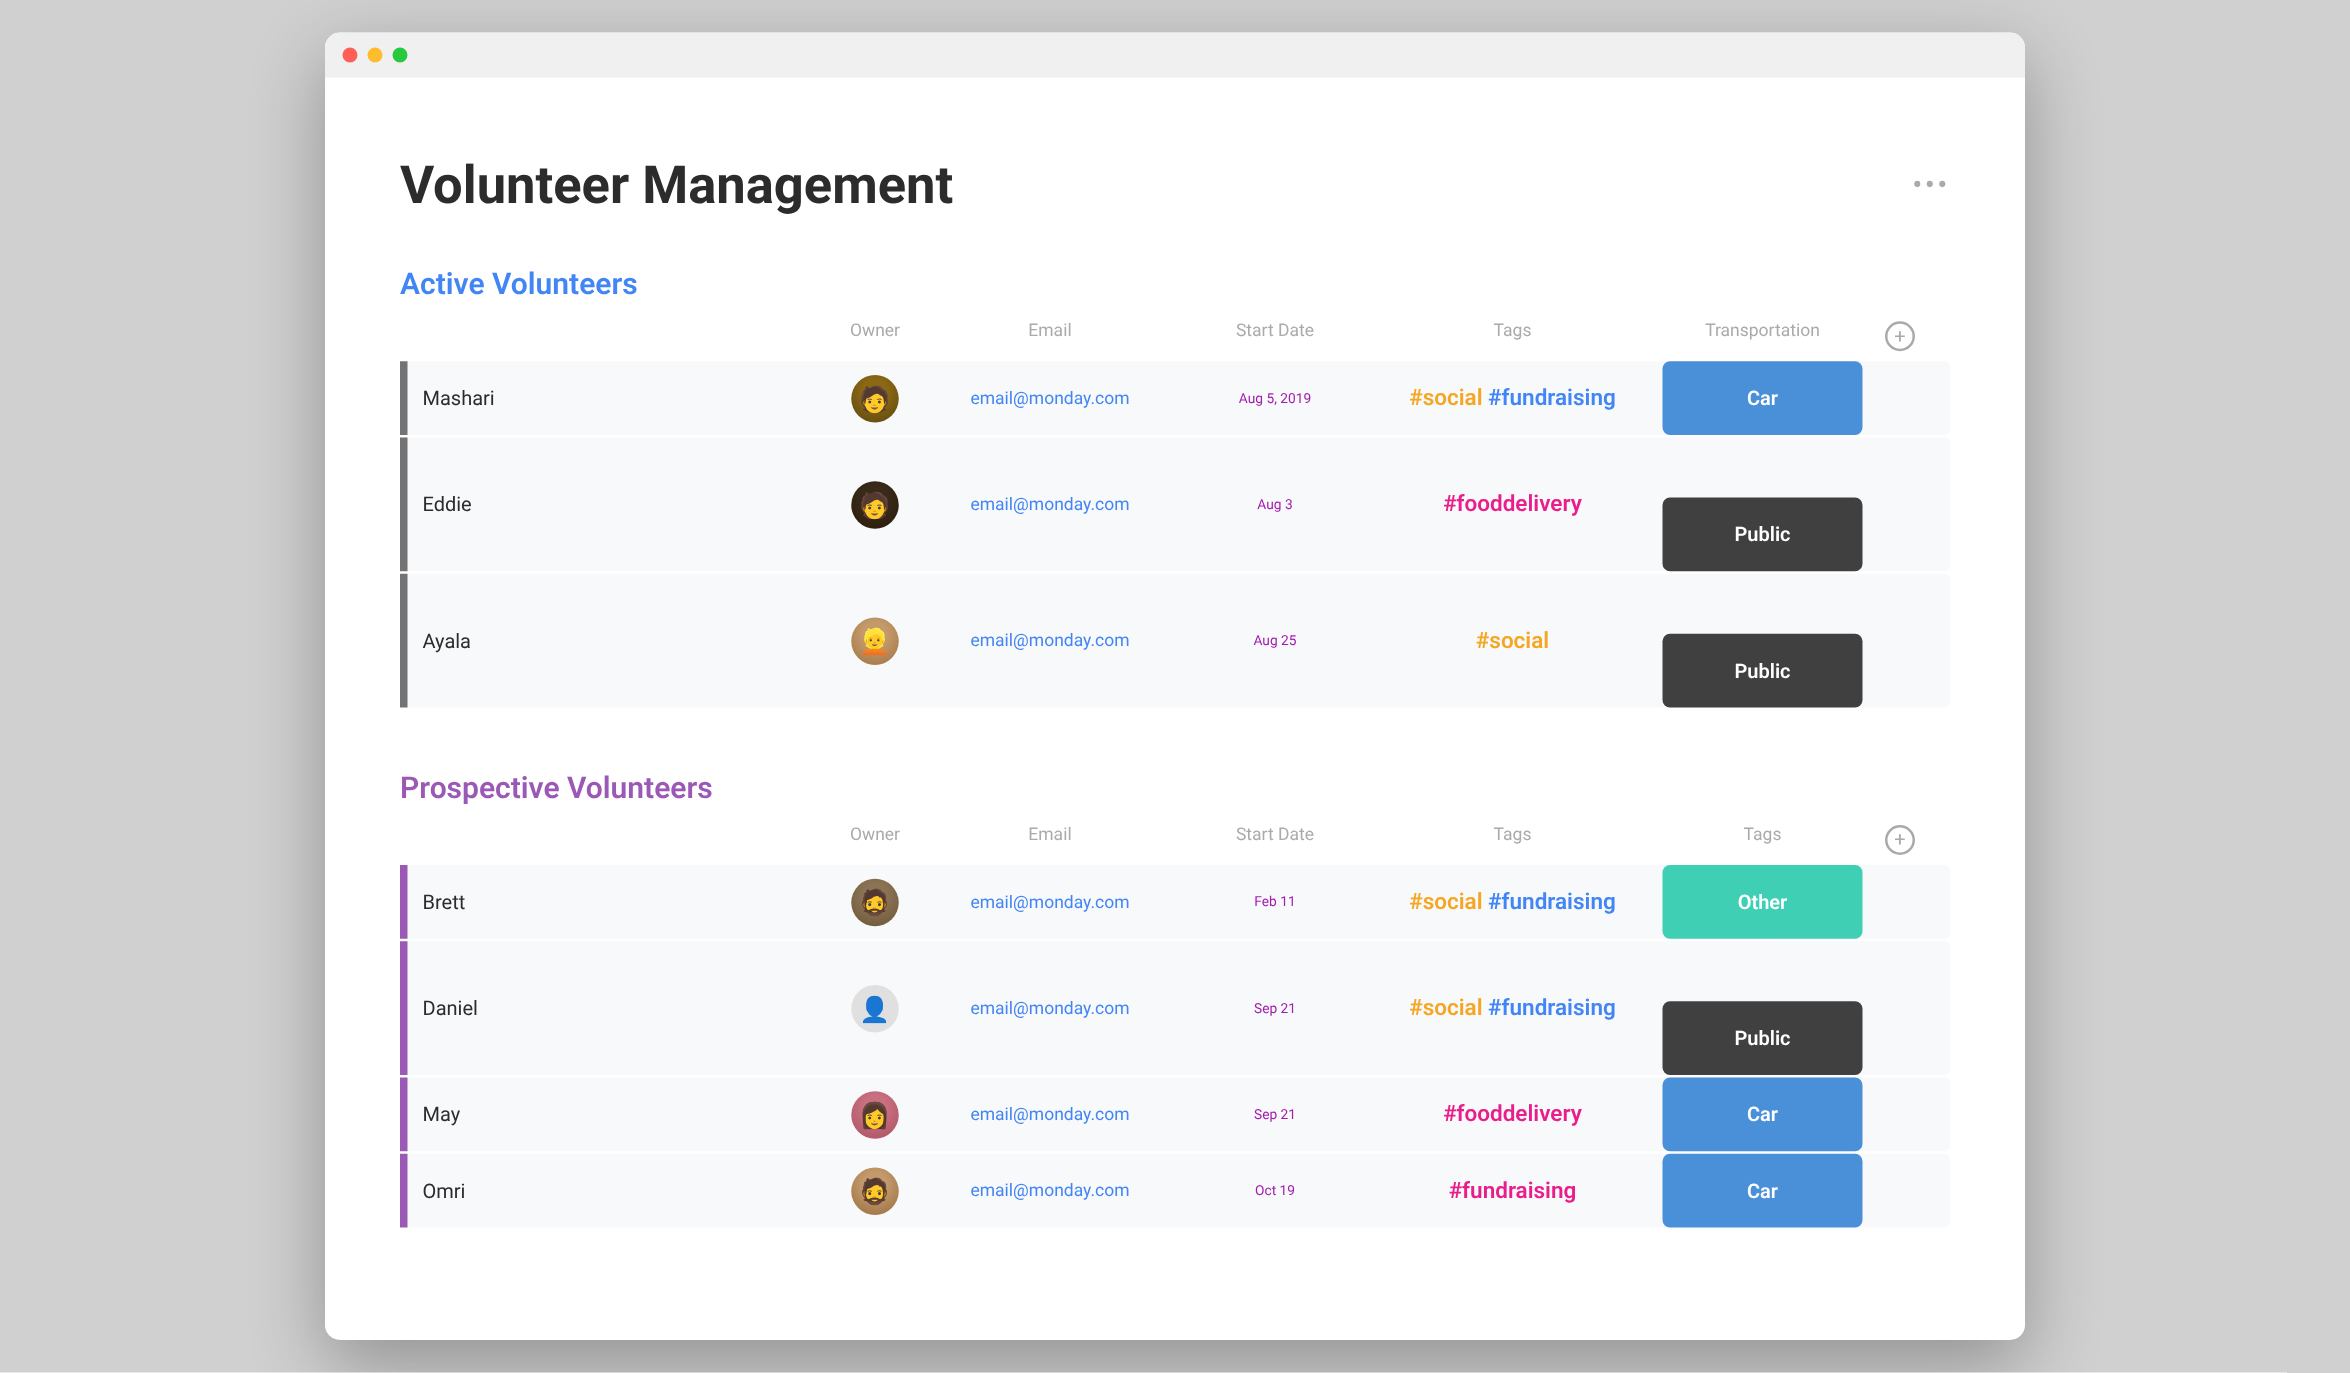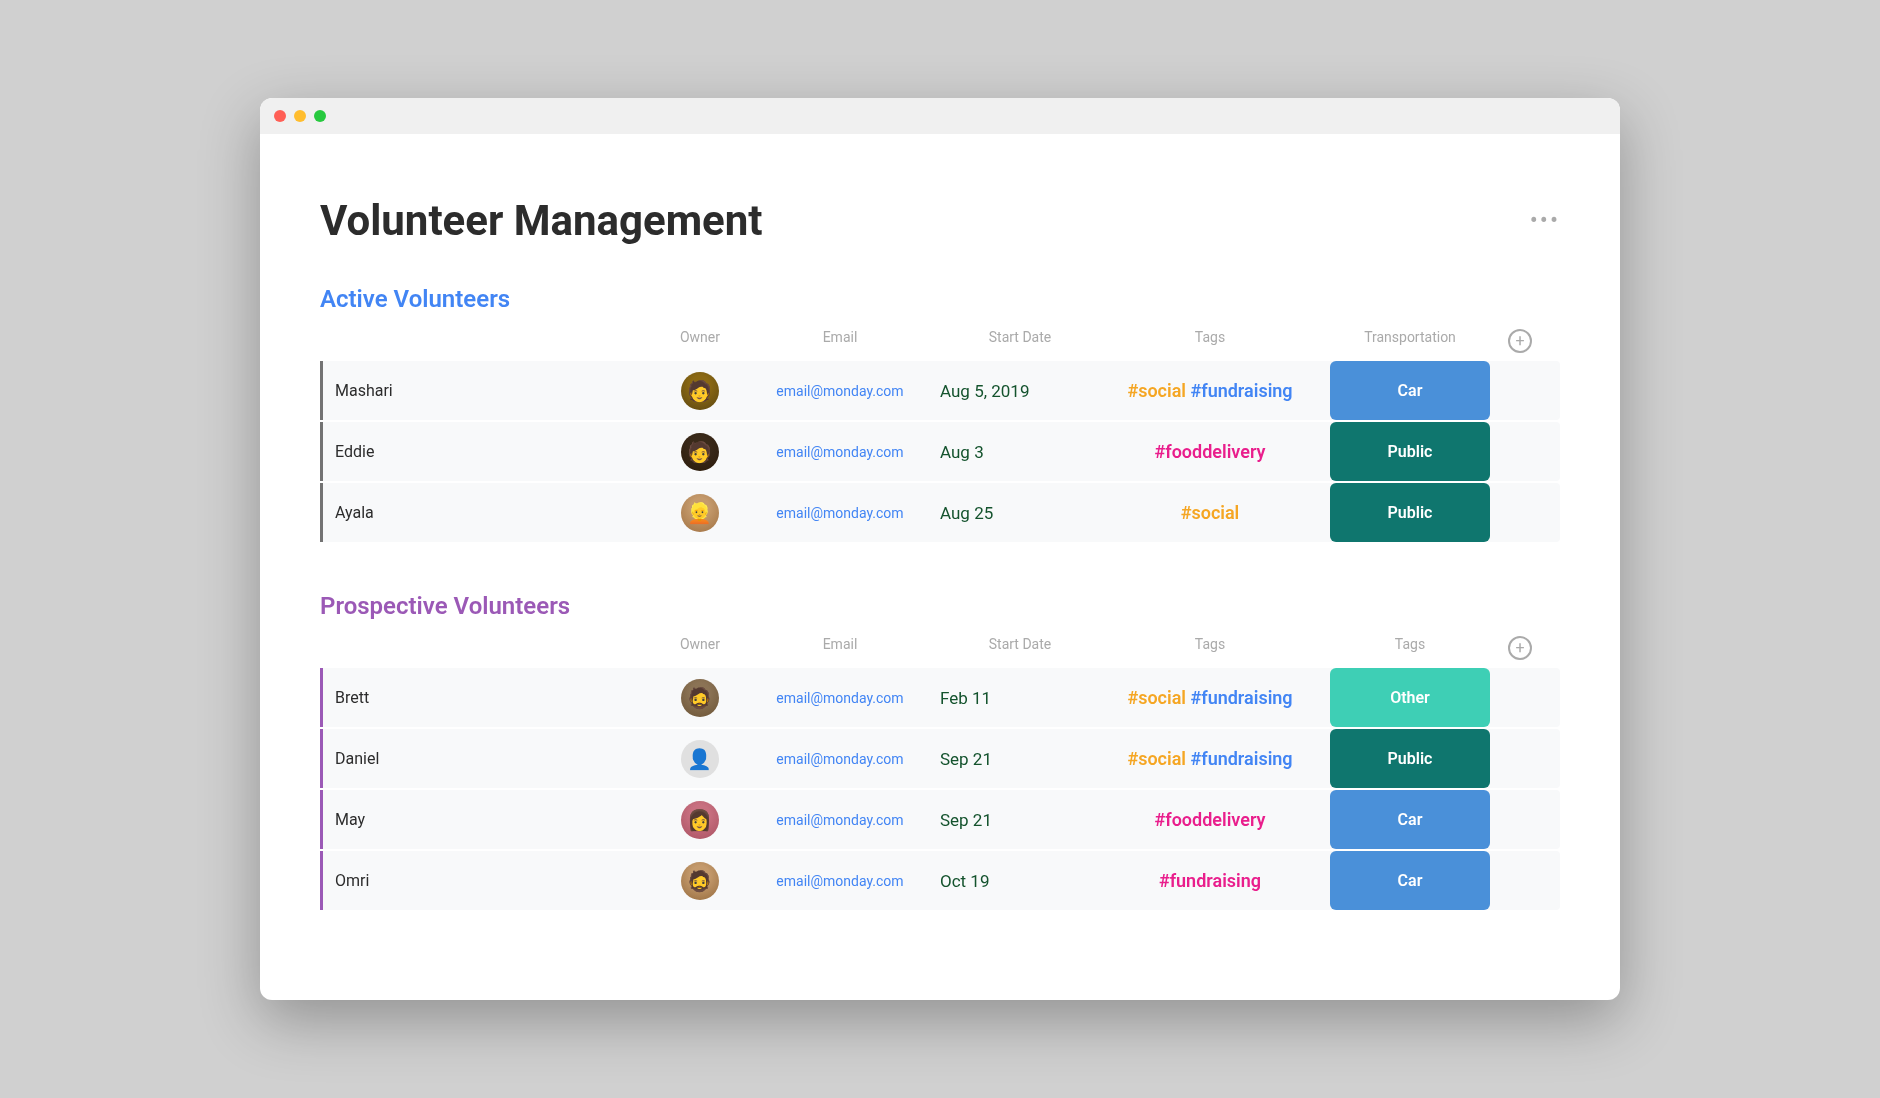--- a/index.html
+++ b/index.html
@@ -97,21 +97,21 @@
       margin-bottom: 2px;
       border-radius: 4px;
       min-height: 58px;
     }
     .row-name {
       display: flex;
       align-items: center;
       padding-left: 12px;
       font-size: 16px;
       color: #2c2c2c;
-      border-left: 3px solid #737373;
+      border-left: 6px solid #737373;
       height: 100%;
       gap: 8px;
     }
     .row-name.purple-border { border-left-color: #9b59b6; }
     .row-avatar {
       display: flex;
       align-items: center;
       justify-content: center;
     }
     .avatar-circle {
@@ -131,23 +131,23 @@
     .avatar-brett { background: radial-gradient(circle at 50% 35%, #8B7355 30%, #6B5335 100%); }
     .avatar-daniel { background: #e0e0e0; }
     .avatar-may { background: radial-gradient(circle at 50% 35%, #c87080 30%, #a85060 100%); }
     .avatar-omri { background: radial-gradient(circle at 50% 35%, #c49a6c 30%, #956a3c 100%); }
     .row-email {
       text-align: center;
       color: #4285f4;
       font-size: 14px;
     }
     .row-date {
-      text-align: left;
-      color: #14532d;
-      font-size: 17px;
+      text-align: center;
+      color: #a21caf;
+      font-size: 11px;
     }
     .row-tags {
       text-align: center;
       font-size: 18px;
       font-weight: 600;
     }
     .tag-orange { color: #f5a623; }
     .tag-blue { color: #4285f4; }
     .tag-pink { color: #e91e8c; }
     .row-transport {
@@ -158,21 +158,21 @@
     .badge {
       border-radius: 6px;
       color: #fff;
       font-size: 16px;
       font-weight: 600;
       text-align: center;
       width: 160px;
       padding: 20px 0;
     }
     .badge-blue { background: #4a90d9; }
-    .badge-pink { background: #0f766e; }
+    .badge-pink { background: #404040; margin-top: 48px; }
     .badge-teal { background: #3ecfb5; }
     .circle-plus {
       width: 24px;
       height: 24px;
       border-radius: 50%;
       border: 2px solid #aaa;
       display: flex;
       align-items: center;
       justify-content: center;
       font-size: 16px;

